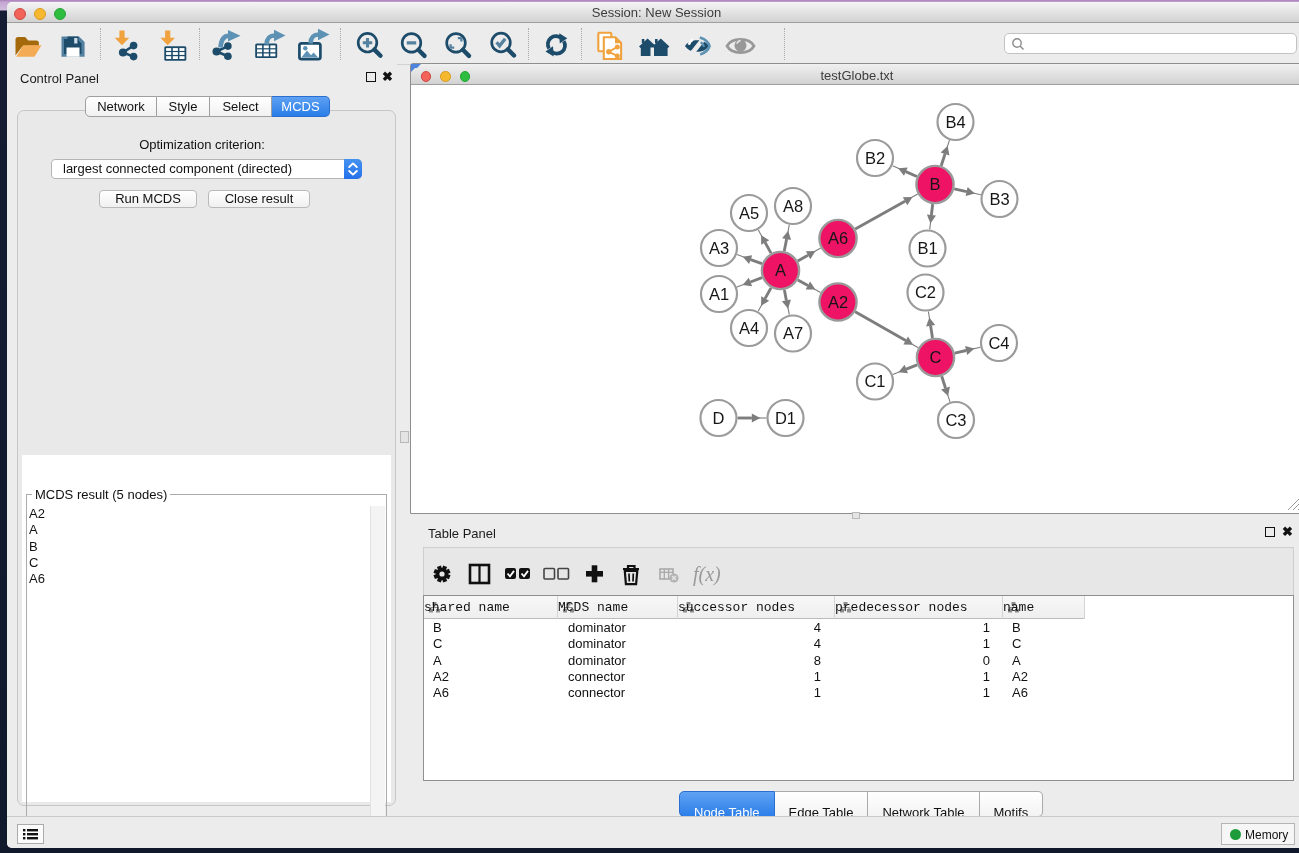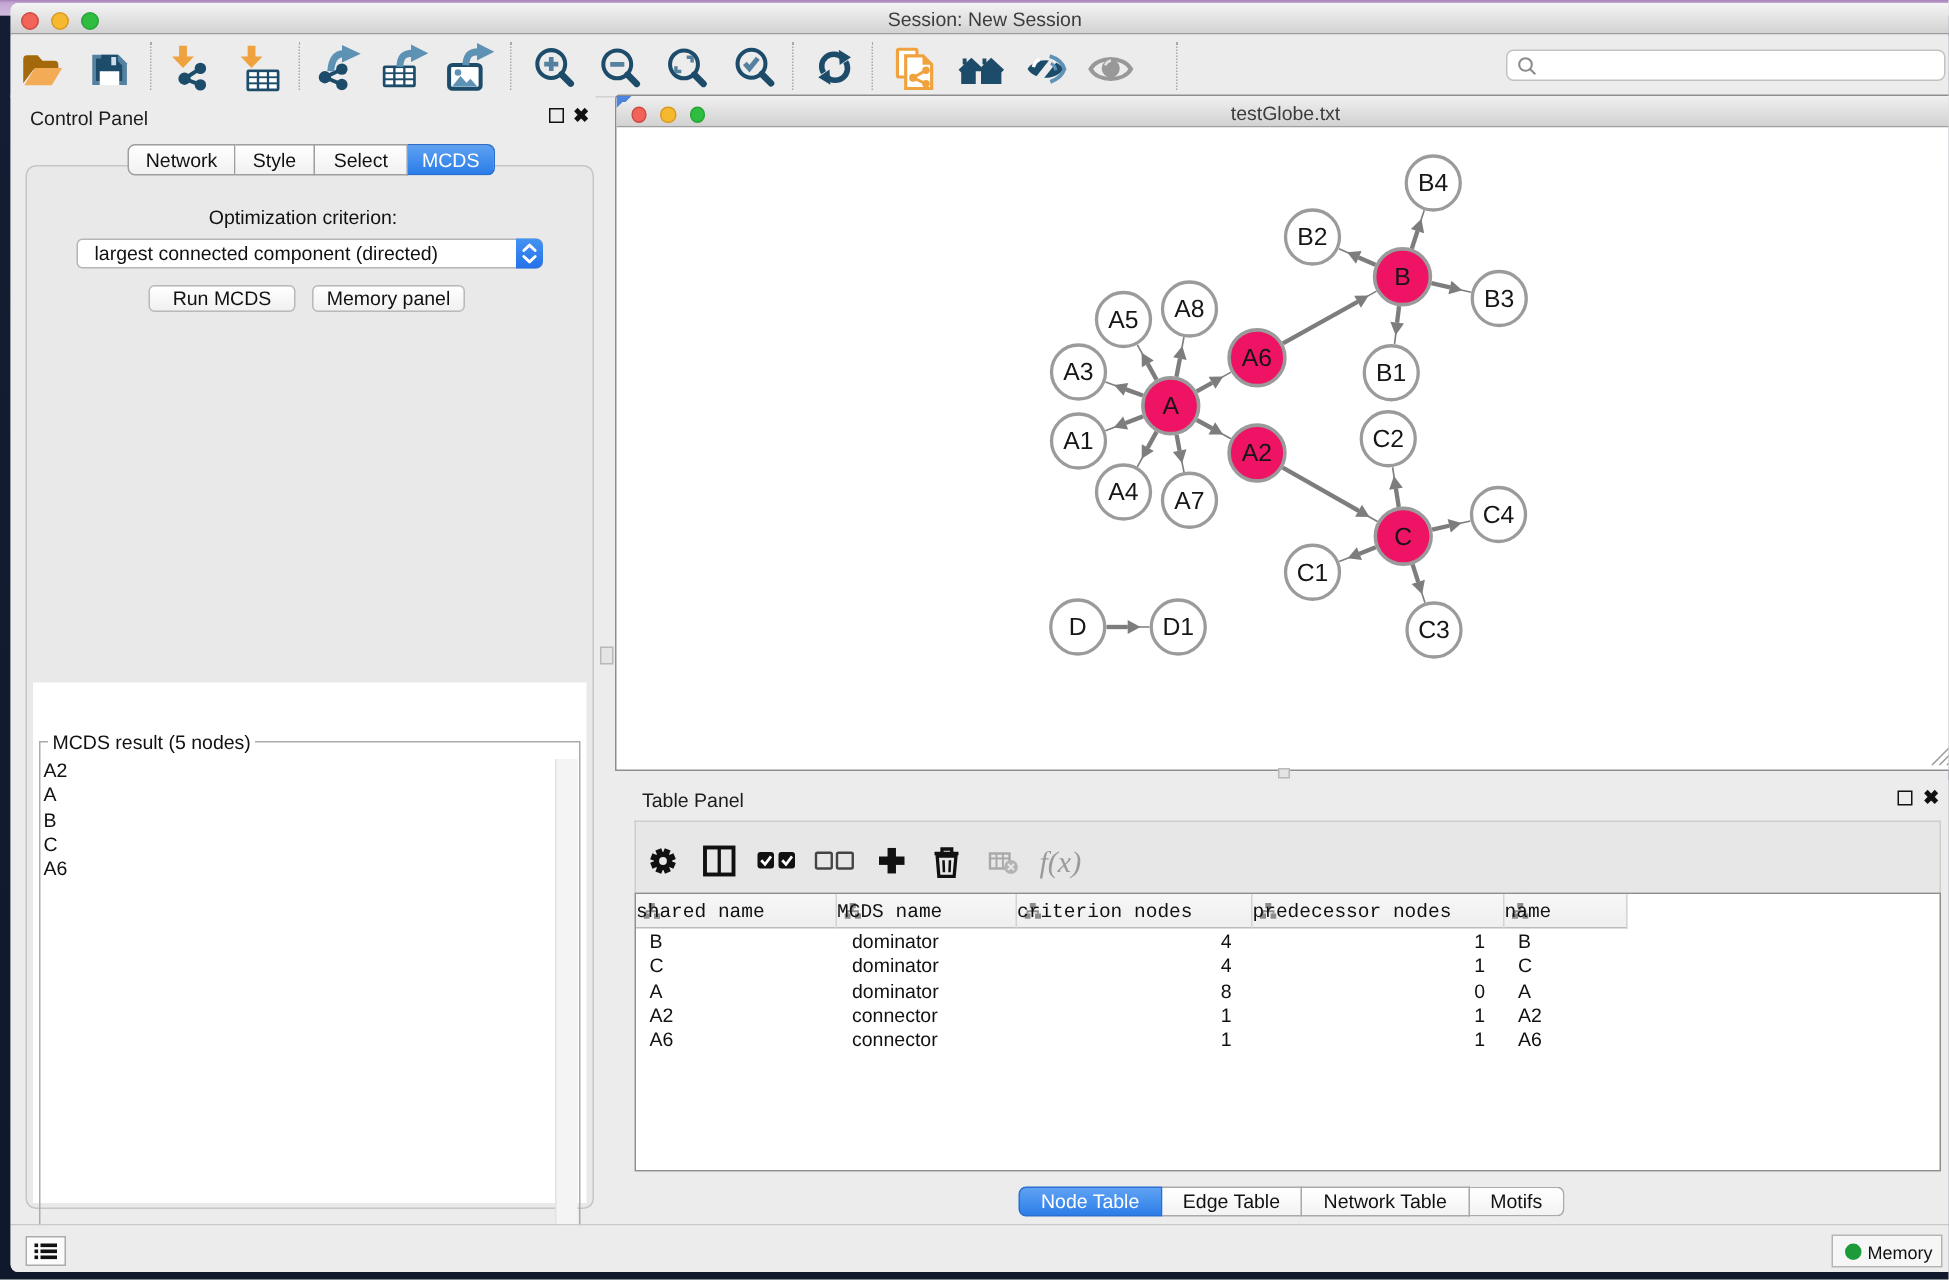--- a/index.html
+++ b/index.html
@@ -34,21 +34,21 @@
 .nettitle{position:absolute;left:0;top:0;width:100%;height:21px;background:linear-gradient(180deg,#f0f0f0,#d2d2d2);border-bottom:1px solid #9e9e9e;border-radius:2px 2px 0 0;}
 
 .tp{position:absolute;left:403px;top:518px;width:896px;height:296px;background:#ececec;}
 .tbarbox{position:absolute;left:13px;top:27px;width:871px;height:48px;background:#e7e7e7;border:1px solid #cecece;border-bottom:none;}
 .tablebox{position:absolute;left:13px;top:75px;width:871px;height:186px;background:#fff;border:1px solid #8f8f8f;}
 .thead{position:absolute;left:0;top:0;height:23px;background:linear-gradient(180deg,#f7f7f7,#efefef);border-bottom:1px solid #bcbcbc;font-size:13px;color:#111;}
 .hcell{position:absolute;top:0;height:23px;border-right:1px solid #d4d4d4;}
 .hlabel{position:absolute;width:100%;text-align:left;top:4px;font-size:13px;font-family:Liberation Mono, monospace;}
 .trow{position:absolute;font-size:13px;color:#111;}
 .btabs{position:absolute;top:271px;left:269px;display:flex;height:20px;}
-.btab{height:20px;border:1px solid #aaa;border-left:none;background:linear-gradient(180deg,#fff,#f3f3f3);font-size:13px;color:#111;line-height:18px;padding:0 14px;}
+.btab{height:20px;border:1px solid #aaa;border-left:none;background:linear-gradient(180deg,#fff,#f3f3f3);font-size:13px;color:#111;line-height:18px;padding:12px 14px;}
 .btab.sel{background:linear-gradient(180deg,#60a2f3,#2c7ee9);color:#fff;border-color:#2a6fd0;border-radius:5px 0 0 5px;border-left:1px solid #2a6fd0;}
 .btab.last{border-radius:0 5px 5px 0;}
 
 .statusline{position:absolute;left:0;top:814px;width:100%;height:1px;background:#c9c9c9;}
 .statusbar{position:absolute;left:0;top:815px;width:100%;height:32px;background:#ececec;}
 .listbtn{position:absolute;left:10px;top:7px;width:27px;height:20px;background:#fbfbfb;border:1px solid #ababab;}
 .membtn{position:absolute;right:11px;top:6px;width:74px;height:22px;background:#f6f6f6;border:1px solid #b4b4b4;font-size:12px;color:#111;}
 </style></head>
 <body>
 <div class="win">
@@ -175,21 +175,21 @@
         <div class="tab sel" style="width:58px">MCDS</div>
     </div>
     <div class="optlabel">Optimization criterion:</div>
     <div class="select">largest connected component (directed)
       <div class="stepper"><svg width="18" height="20" viewBox="0 0 18 20">
             <path d="M5.2 8 l3.8-3.6 3.8 3.6" fill="none" stroke="#fff" stroke-width="1.9" stroke-linecap="round" stroke-linejoin="round"></path>
             <path d="M5.2 12 l3.8 3.6 3.8-3.6" fill="none" stroke="#fff" stroke-width="1.9" stroke-linecap="round" stroke-linejoin="round"></path>
           </svg></div>
     </div>
     <div class="btn" style="left:92px;top:127px;width:98px">Run MCDS</div>
-    <div class="btn" style="left:201px;top:127px;width:102px">Memory panel</div>
+    <div class="btn" style="left:201px;top:127px;width:102px">Close result</div>
     <div class="wpanel">
       <div class="gbox">
         <div class="glabel">MCDS result (5 nodes)</div>
         <div class="mlist">A2<br>A<br>B<br>C<br>A6</div>
         <div class="sbtrack"></div>
       </div>
     </div>
   </div>
 
   <div class="netwin">
@@ -367,21 +367,21 @@
               <path d="M3.5 0 h4 v3.5 h-4 z M0 7 h4 v3.5 h-4 z M7 7 h4 v3.5 h-4 z" fill="#8d8d8d"></path>
               <path d="M5.5 3.5 v2 M2 7 v-1.5 h7 V7 M5.5 5.5 v0" stroke="#8d8d8d" stroke-width="1.2" fill="none"></path>
             </svg>
             <div class="hlabel">MCDS name</div>
           </div>
 <div class="hcell" style="left:254px;width:157px">
             <svg style="position:absolute;left:5px;top:6px" width="11" height="11" viewBox="0 0 11 11">
               <path d="M3.5 0 h4 v3.5 h-4 z M0 7 h4 v3.5 h-4 z M7 7 h4 v3.5 h-4 z" fill="#8d8d8d"></path>
               <path d="M5.5 3.5 v2 M2 7 v-1.5 h7 V7 M5.5 5.5 v0" stroke="#8d8d8d" stroke-width="1.2" fill="none"></path>
             </svg>
-            <div class="hlabel">criterion nodes</div>
+            <div class="hlabel">successor nodes</div>
           </div>
 <div class="hcell" style="left:411px;width:168px">
             <svg style="position:absolute;left:5px;top:6px" width="11" height="11" viewBox="0 0 11 11">
               <path d="M3.5 0 h4 v3.5 h-4 z M0 7 h4 v3.5 h-4 z M7 7 h4 v3.5 h-4 z" fill="#8d8d8d"></path>
               <path d="M5.5 3.5 v2 M2 7 v-1.5 h7 V7 M5.5 5.5 v0" stroke="#8d8d8d" stroke-width="1.2" fill="none"></path>
             </svg>
             <div class="hlabel">predecessor nodes</div>
           </div>
 <div class="hcell" style="left:579px;width:82px">
             <svg style="position:absolute;left:5px;top:6px" width="11" height="11" viewBox="0 0 11 11">

